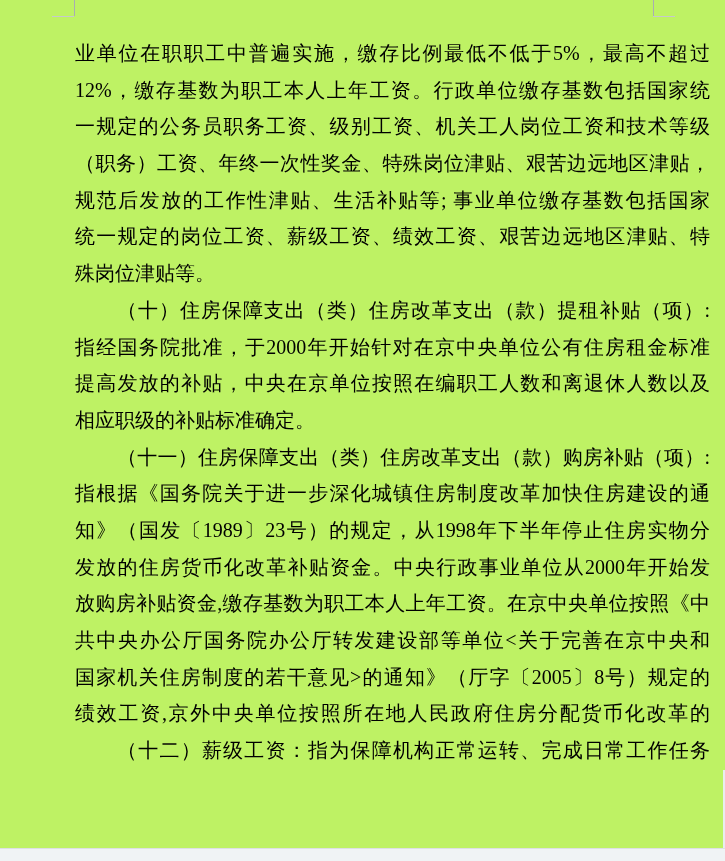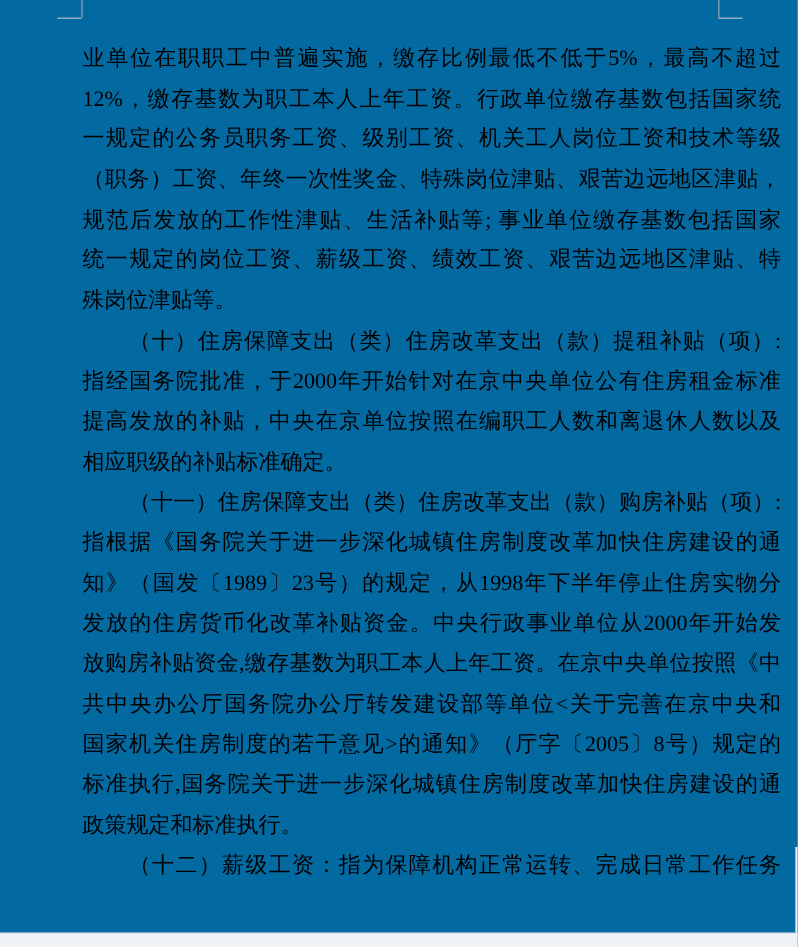--- a/index.html
+++ b/index.html
@@ -3,21 +3,21 @@
 <meta charset="utf-8">
 <style>
   html,body{margin:0;padding:0;}
   body{
     width:725px;height:861px;position:relative;overflow:hidden;
     background:#f0f3f5;
     font-family:"Liberation Serif","DejaVu Serif",serif;
   }
   .page{
     position:absolute;left:0;top:0;width:725px;height:848px;
-    background:#0369a1;
+    background:#bef264;
   }
   
   .mark{position:absolute;}
   .mark .v{position:absolute;width:1px;height:16px;top:0;background:#a9adb2;}
   .mark .h{position:absolute;height:1px;width:22px;top:16px;background:#c6c9cc;}
   .mark-left{left:0;top:0;}
   .mark-left .v{left:74px;}
   .mark-left .h{left:52px;}
   .mark-right{left:0;top:0;}
   .mark-right .v{left:653px;}
@@ -71,21 +71,20 @@
     <div class="ln">指经国务院批准，于2000年开始针对在京中央单位公有住房租金标准</div>
     <div class="ln">提高发放的补贴，中央在京单位按照在编职工人数和离退休人数以及</div>
     <div class="ln end">相应职级的补贴标准确定。</div>
     <div class="ln ind b">（十一）住房保障支出（类）住房改革支出（款）购房补贴（项）:</div>
     <div class="ln">指根据《国务院关于进一步深化城镇住房制度改革加快住房建设的通</div>
     <div class="ln">知》（国发〔1989〕23号）的规定，从1998年下半年停止住房实物分</div>
     <div class="ln">发放的住房货币化改革补贴资金。中央行政事业单位从2000年开始发</div>
     <div class="ln">放购房补贴资金,缴存基数为职工本人上年工资。在京中央单位按照《中</div>
     <div class="ln">共中央办公厅国务院办公厅转发建设部等单位&lt;关于完善在京中央和</div>
     <div class="ln">国家机关住房制度的若干意见&gt;的通知》（厅字〔2005〕8号）规定的</div>
-    <div class="ln">标准执行,国务院关于进一步深化城镇住房制度改革加快住房建设的通</div>
-    <div class="ln end">政策规定和标准执行。</div>
+    <div class="ln">绩效工资,京外中央单位按照所在地人民政府住房分配货币化改革的</div>
     <div class="ln ind"><span class="b">（十二）薪级工资：</span><span>指为保障机构正常运转、完成日常工作任务</span></div>
   </div>
 
 </div>
 
 <div class="right-edge"></div>
 <div class="bottom-bar"></div>
 
 </body></html>

